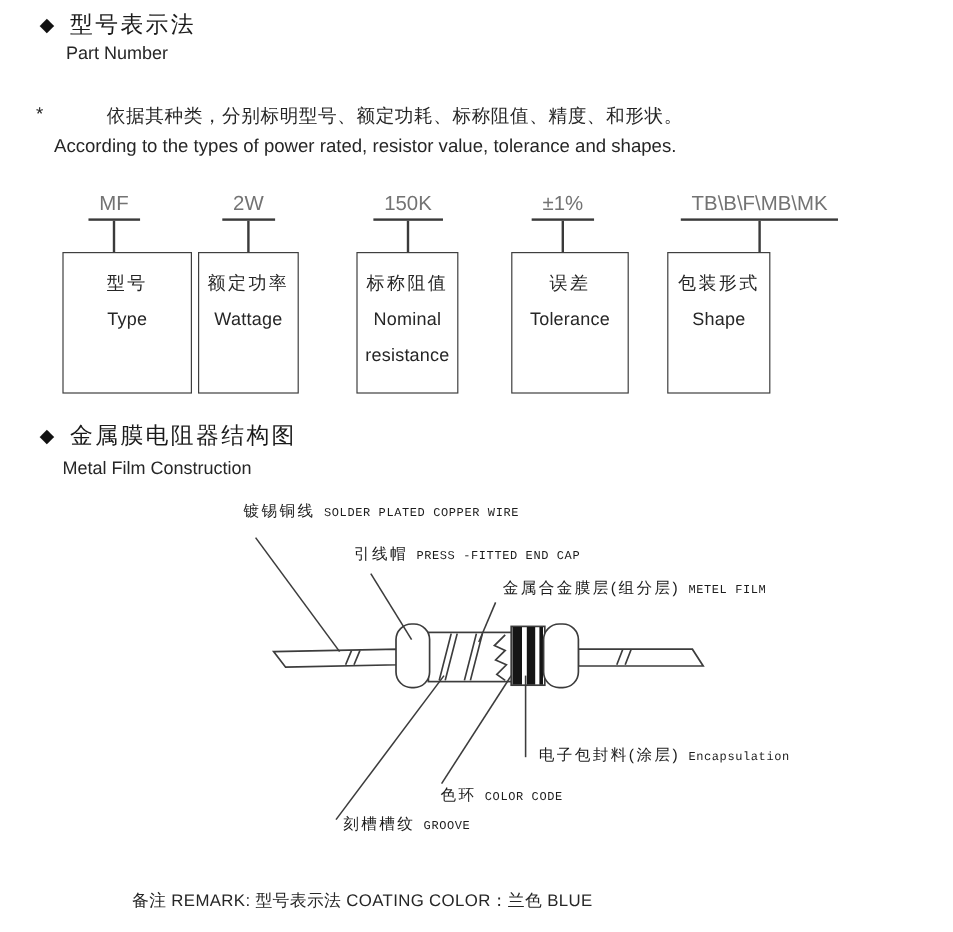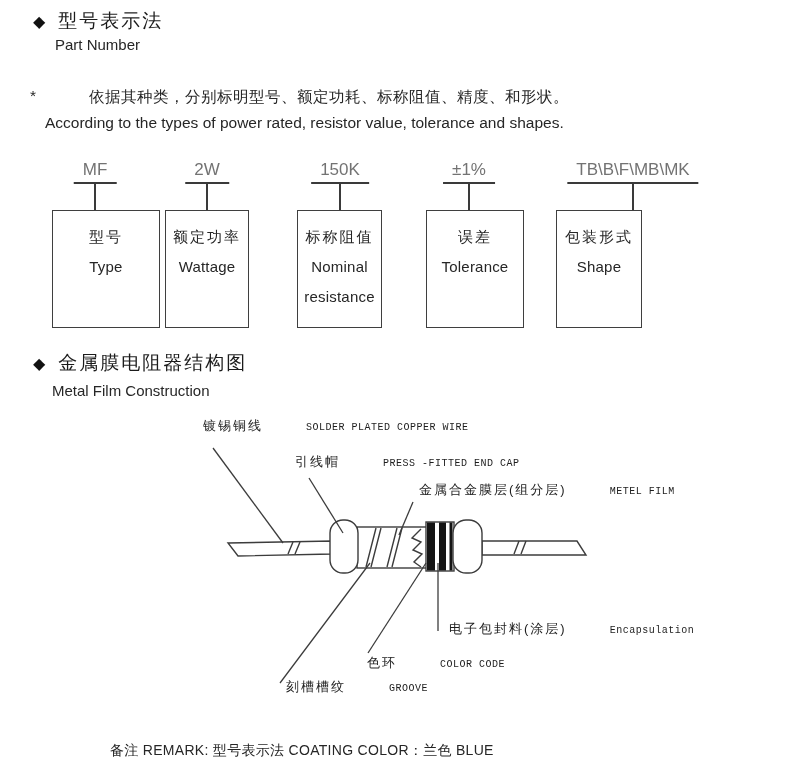--- a/index.html
+++ b/index.html
@@ -30,21 +30,21 @@
             box-sizing:border-box; text-align:center; padding-top:11px;
             background:#fff; }
   .pn-box .cn { font-size:15px; letter-spacing:2px; line-height:30px; color:#262626; }
   .pn-box .en { font-size:15px; line-height:30px; letter-spacing:0.2px; color:#262626; }
 
   
   .dlabel { position:absolute; display:flex; align-items:baseline; gap:7px;
             white-space:nowrap; }
   .dlabel .cn { font-size:13px; letter-spacing:2px; color:#1d1d1d; }
   .dlabel .en { font-size:10px; font-family:"Liberation Mono", monospace;
-                color:#1d1d1d; letter-spacing:0.5px;margin-left:36px; }
+                color:#1d1d1d; letter-spacing:0.5px; }
 
   .remark { font-size:14px; color:#262626; font-weight:500; letter-spacing:0.3px;
             white-space:nowrap; }
 
   svg { display:block; }
 </style>
 </head>
 <body>
 
 <div class="page">

